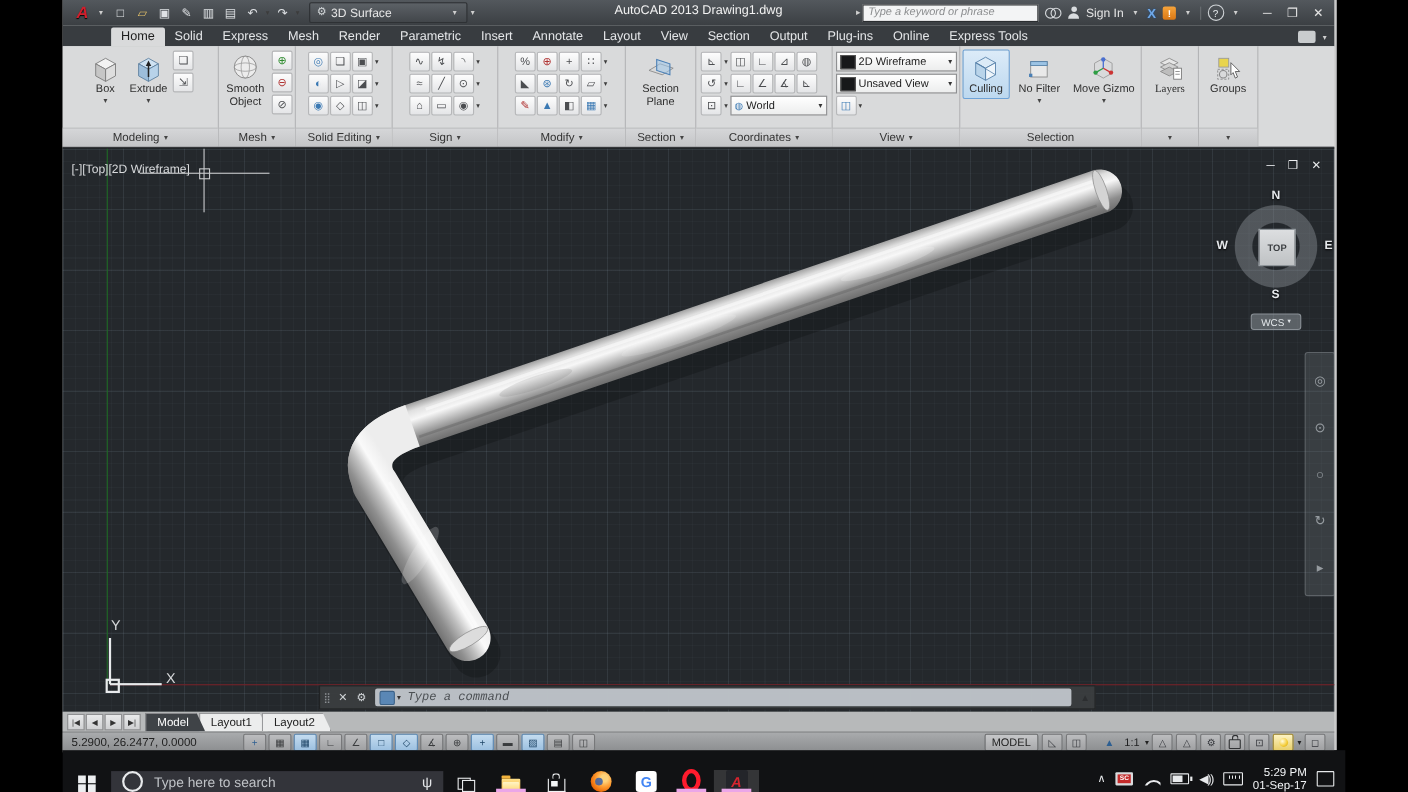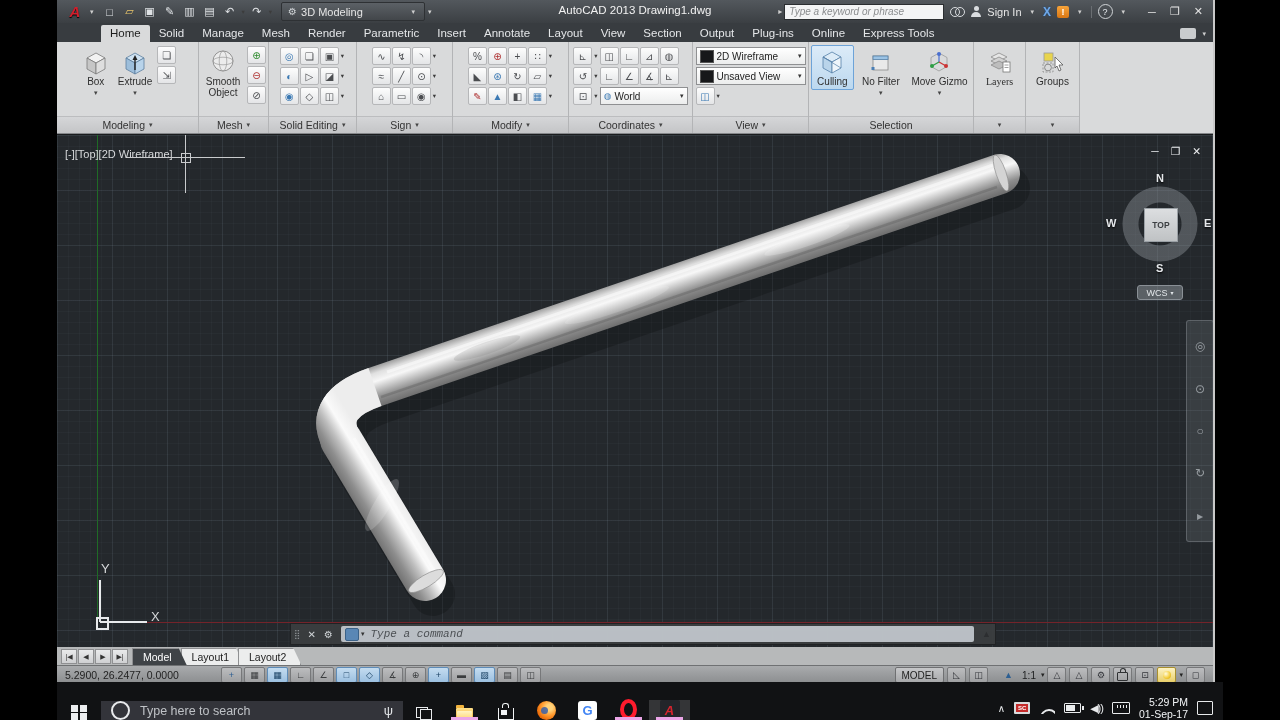--- a/index.html
+++ b/index.html
@@ -206,21 +206,21 @@
           <span class="qati">✎</span>
           <span class="qati">▥</span>
           <span class="qati">▤</span>
           <span class="qati">↶</span>
           <span class="rdd">▾</span>
           <span class="qati">↷</span>
           <span class="rdd">▾</span>
         </span>
       <span class="wsbox">
         <span class="gear">⚙</span>
-        <span>3D Modeling</span>
+        <span>3D Surface</span>
         <span class="tinydd" style="margin-left:auto;">▾</span>
       </span>
       <span class="tinydd">▾</span>
       <span class="wintitle">AutoCAD 2013   Drawing1.dwg</span>
       <span class="tright">
         <span class="tsearch">
           <span class="texp">▸</span>
           <input readonly="" placeholder="Type a keyword or phrase" style="">
         </span>
         <span class="binoc"></span>
@@ -238,21 +238,21 @@
           <span>❐</span>
           <span>✕</span>
         </span>
       </span>
     </div>
 
     <div class="tabrow">
       <span style="display:flex;align-items:flex-end;">
           <span class="rtab active">Home</span>
           <span class="rtab">Solid</span>
-          <span class="rtab">Manage</span>
+          <span class="rtab">Express</span>
           <span class="rtab">Mesh</span>
           <span class="rtab">Render</span>
           <span class="rtab">Parametric</span>
           <span class="rtab">Insert</span>
           <span class="rtab">Annotate</span>
           <span class="rtab">Layout</span>
           <span class="rtab">View</span>
           <span class="rtab">Section</span>
           <span class="rtab">Output</span>
           <span class="rtab">Plug-ins</span>
@@ -411,20 +411,37 @@
                 <span class="rdd">▾</span>
               </span>
           </span>
         </div>
         <div class="plabel">
           <span>Modify</span>
             <span class="plv">▾</span>
         </div>
       </div>
 
+      <div class="panel" style="width:64px;">
+        <div class="pbody">
+          <span class="bigbtn" style="width:52px;">
+            <span class="bicon">
+              <svg width="26" height="26" viewBox="0 0 26 26">
+                  <polygon points="2,15 12,9 24,13 14,19" fill="#d9d9d9" stroke="#8a8a8a" stroke-width="0.8"></polygon>
+                  <polygon points="9,5 21,9 21,19 9,15" fill="rgba(160,200,235,0.55)" stroke="#4a7fb5" stroke-width="1"></polygon>
+                </svg>
+            </span>
+            <span>Section Plane</span>
+          </span>
+        </div>
+        <div class="plabel">
+          <span>Section</span>
+            <span class="plv">▾</span>
+        </div>
+      </div>
 
       <div class="panel" style="width:124px;">
         <div class="pbody">
           <span class="grid3">
             <span class="rrow">
                 <span class="ric">⊾</span>
                 <span class="rdd">▾</span>
                 <span class="ric">◫</span>
                 <span class="ric">∟</span>
                 <span class="ric">⊿</span>

